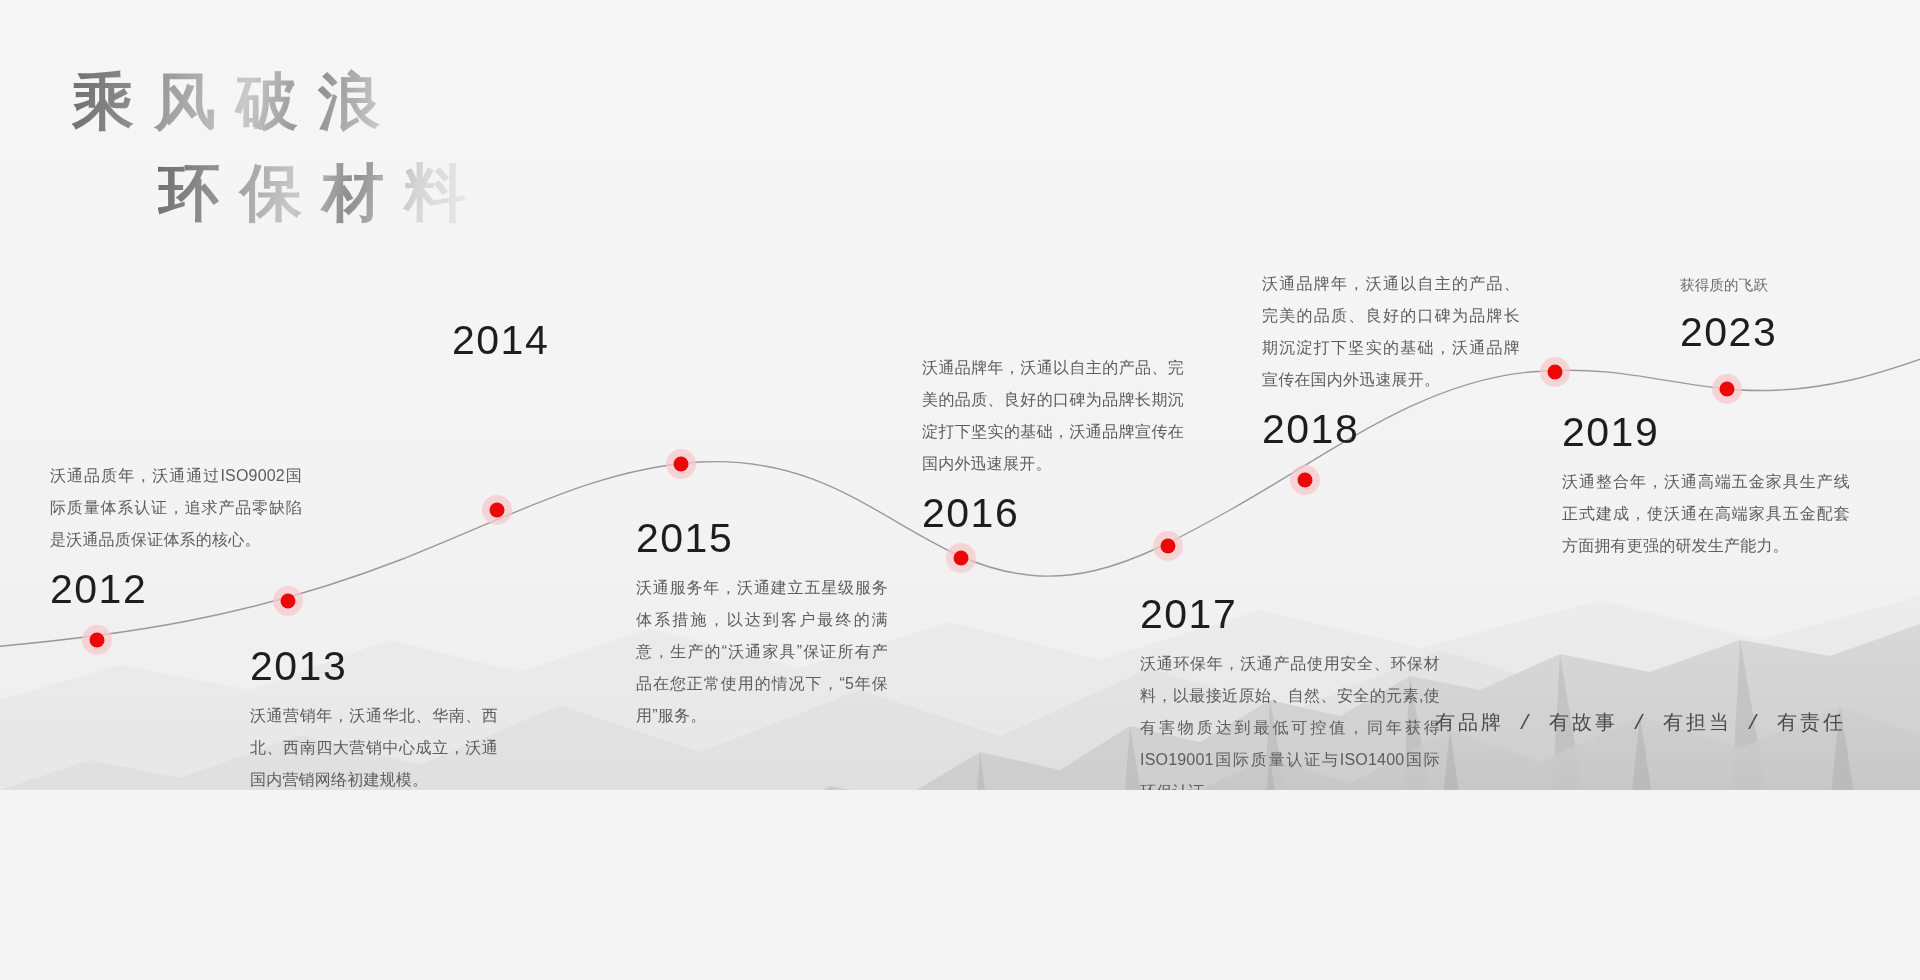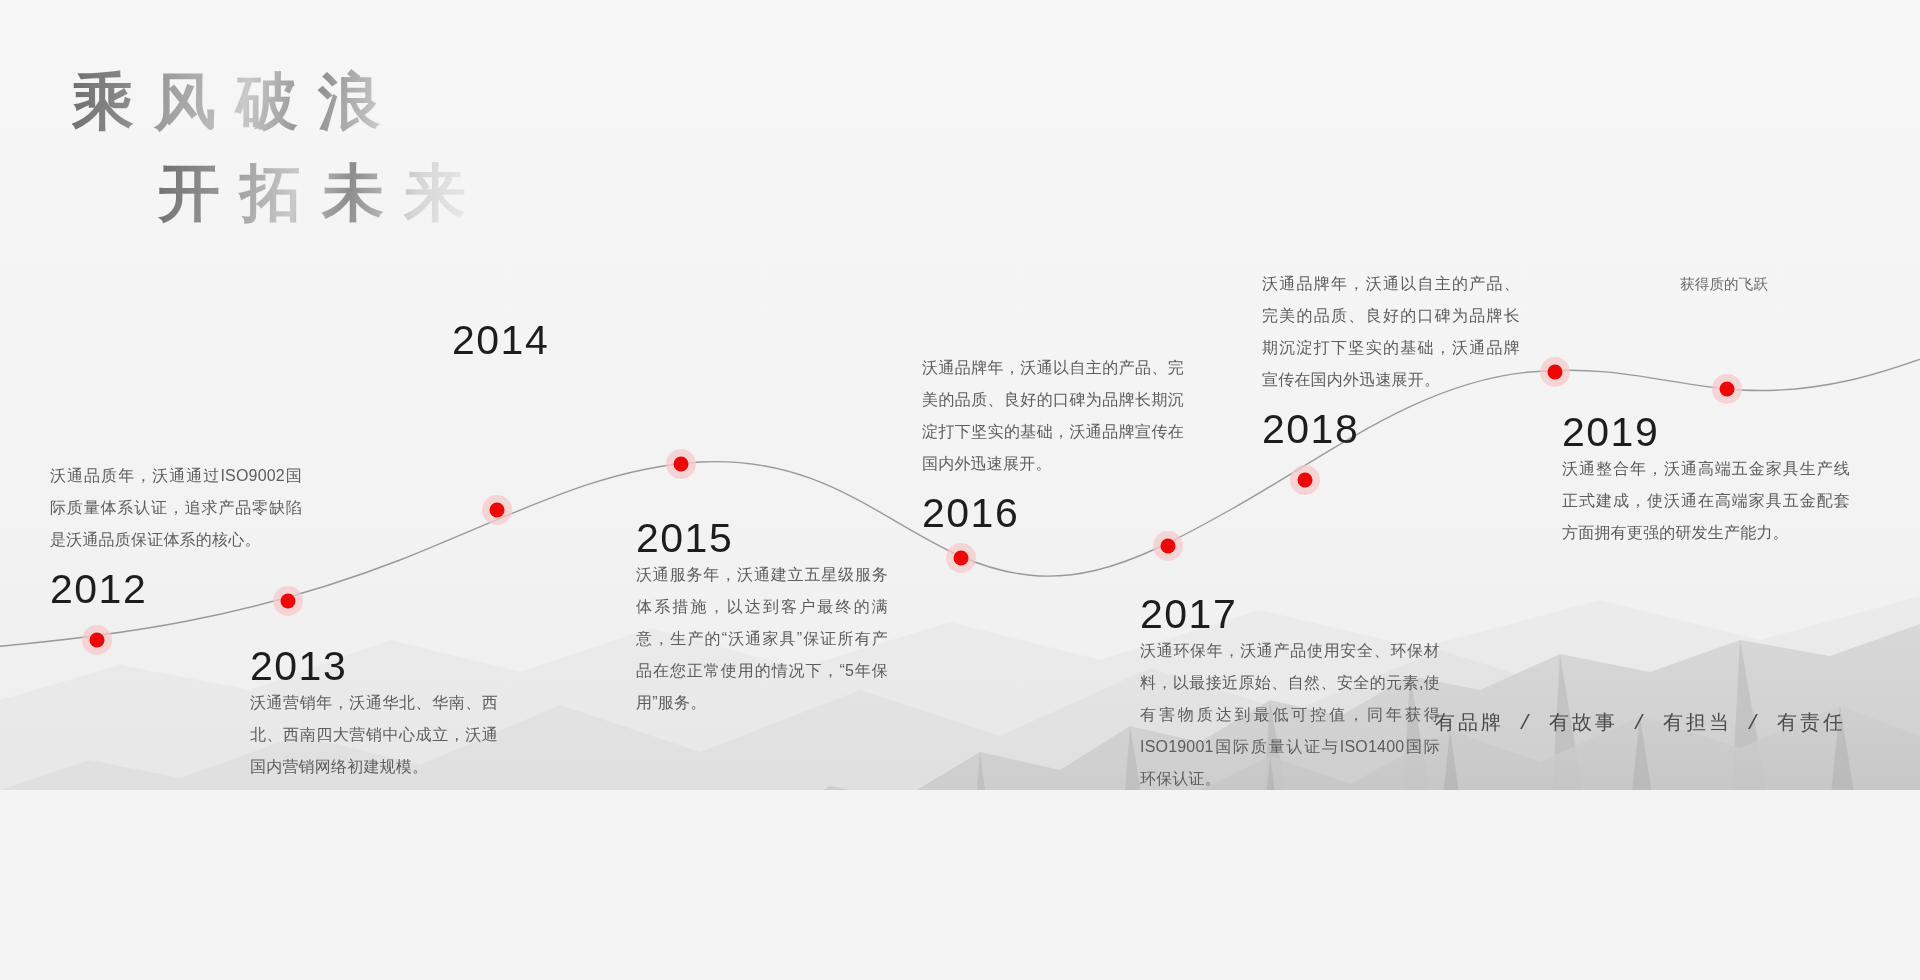--- a/index.html
+++ b/index.html
@@ -53,36 +53,36 @@
   }
   .desc {
     font-family:"Liberation Sans","DejaVu Sans",sans-serif;
     font-size:16px;
     line-height:2.0;
     color:#5d5d5d;
     letter-spacing:0.2px;
     text-align:justify;
   }
   .desc-top { margin-bottom:13px; }
-  .desc-bot { }
+  .desc-bot { margin-top:13px; }
 
   
   .n2012 { left:50px;  top:460px; width:252px; }
   .n2013 { left:250px; top:646px; width:248px; }
   .n2014 { left:452px; top:320px; width:308px; }
   .n2015 { left:636px; top:518px; width:252px; }
   .n2016 { left:922px; top:352px; width:262px; }
   .n2017 { left:1140px;top:594px; width:300px; }
   .n2018 { left:1262px;top:268px; width:258px; }
   .n2019 { left:1562px;top:412px; width:288px; }
   .n2023 { left:1680px;top:272px; width:200px; }
 
   .n2023 .year { font-size:41px; }
   .lead {
-    font-family:Liberation Mono, monospace;
+    font-family:Liberation Serif, serif;
     font-size:14.5px;
     color:#6a6a6a;
     line-height:1.9;
     margin-bottom:12px;
     letter-spacing:0.2px;
   }
 
   
   #footer-tagline {
     position:absolute;
@@ -161,21 +161,21 @@
       <path d="M1840,706 L1884,980 L1812,980 Z"></path>
     </g>
 
     <path d="M0,965 L90,938 L175,955 L260,922 L330,940 L400,975 L300,980 L0,980 Z" fill="#c8c8c8" opacity="0.7"></path>
 
     <rect x="0" y="0" width="1920" height="640" fill="url(#fadeTop)"></rect>
   </svg>
 
   <div id="title-block">
     <div class="title-line" id="title-line-1">乘风破浪</div>
-    <div class="title-line" id="title-line-2">开拓未来</div>
+    <div class="title-line" id="title-line-2">环保材料</div>
   </div>
 
   <svg id="timeline-svg" viewBox="0 0 1920 980">
     <path id="timeline-path" d="M -20,648 C 120,636 250,618 400,560
              C 520,512 600,468 700,462
              C 820,456 880,520 960,556
              C 1060,600 1130,566 1230,510
              C 1330,454 1420,382 1530,372
              C 1620,364 1670,386 1740,390
              C 1820,394 1880,374 1940,352" fill="none" stroke="#8A8A8A" stroke-width="1.4" opacity="0.85"></path>
@@ -253,17 +253,18 @@
     <div class="year">2018</div>
   </div>
 
   <div class="node n2019">
     <div class="year">2019</div>
     <div class="desc desc-bot">沃通整合年，沃通高端五金家具生产线正式建成，使沃通在高端家具五金配套方面拥有更强的研发生产能力。</div>
   </div>
 
   <div class="node n2023">
     <div class="lead">获得质的飞跃</div>
+    <div class="year">2023</div>
   </div>
 
   <div id="footer-tagline">有品牌 / 有故事 / 有担当 / 有责任</div>
 
 </div>
 
 </body></html>

